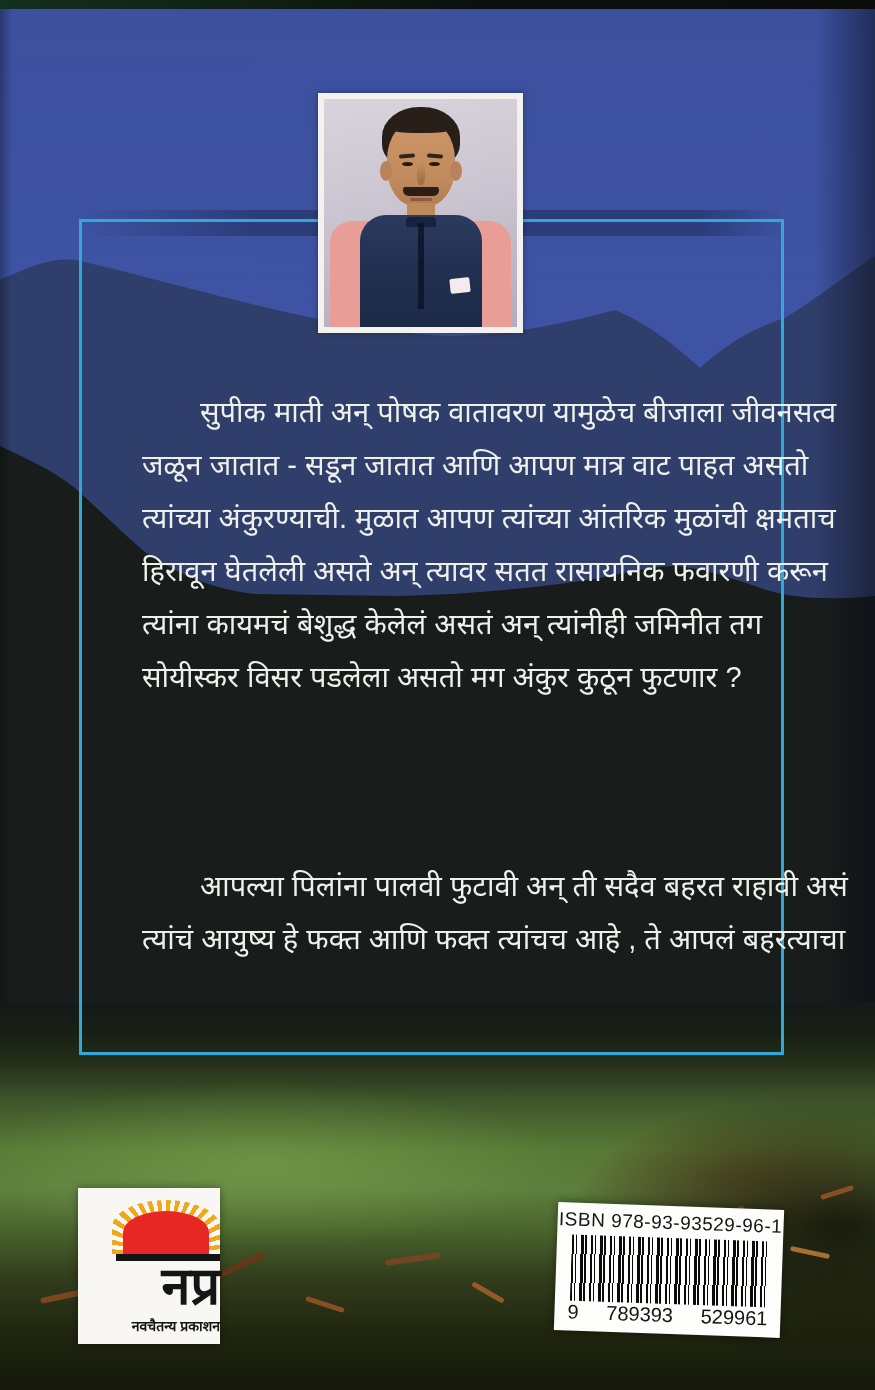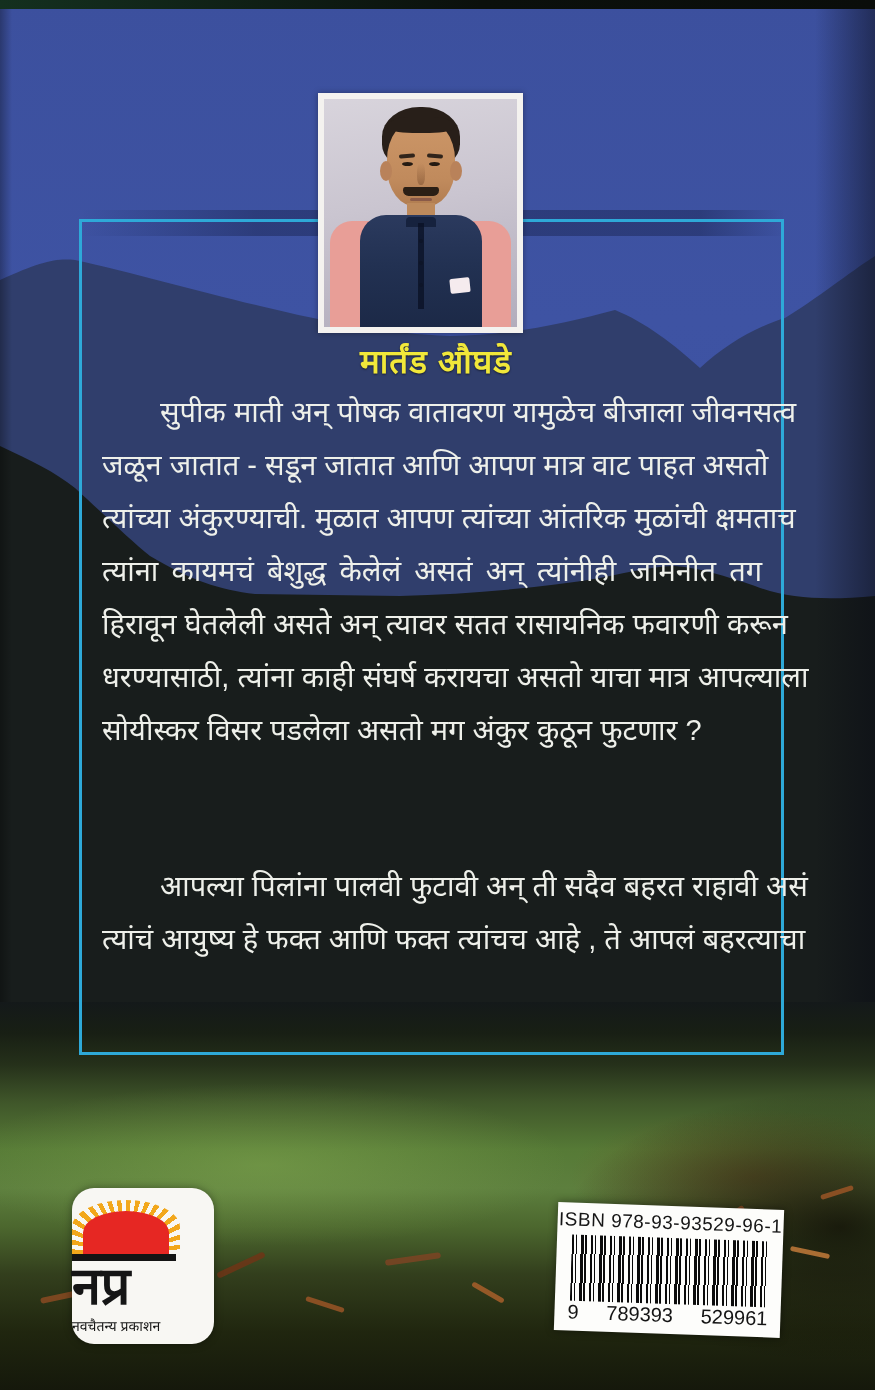--- a/index.html
+++ b/index.html
@@ -70,37 +70,37 @@
   .pocket-square{left:126px;bottom:34px;width:20px;height:15px;background:#f5ebee;
     transform:rotate(-6deg);border-radius:2px;}
   
   .author-name{position:absolute;left:300px;top:338px;width:272px;z-index:9;
     text-align:center;font-size:33px;font-weight:bold;color:#f1e83a;
     text-shadow:0 1px 2px rgba(0,0,0,.55);letter-spacing:1px;}
   
   .blurb{position:absolute;left:102px;width:660px;z-index:9;color:#eef0ea;
     font-size:29px;}
   .blurb .line{height:53px;line-height:53px;white-space:nowrap;
-    text-align:justify;text-align-last:justify;}
+    text-align:justify;text-align-last:justify;margin-left:40px;}
   .blurb .line.indent{padding-left:58px;}
   .blurb .line.short{text-align-last:left;}
   .p1{top:386px;}
   .p2{top:860px;}
   
-  .logo-box{position:absolute;left:72px;top:1188px;width:142px;height:156px;
-    background:#f8f7f3;z-index:10;display:flex;flex-direction:column;align-items:flex-start;
-    box-shadow:0 0 8px rgba(0,0,0,.4);border-radius:22px;}
+  .logo-box{position:absolute;left:78px;top:1188px;width:142px;height:156px;
+    background:#f8f7f3;z-index:10;display:flex;flex-direction:column;align-items:flex-end;
+    box-shadow:0 0 8px rgba(0,0,0,.4);}
   .sunburst{position:relative;width:108px;height:54px;margin-top:12px;
     border-radius:108px 108px 0 0/54px 54px 0 0;overflow:hidden;
     background:repeating-conic-gradient(from -90deg at 50% 100%,#f2a71b 0deg 5deg,#f8f7f3 5deg 10deg);}
   .sun-red{position:absolute;left:11px;bottom:0;width:86px;height:43px;
     border-radius:86px 86px 0 0/43px 43px 0 0;background:#e62723;}
   .sun-bar{width:104px;height:7px;background:#141414;margin-top:0;}
   .monogram{font-size:52px;font-weight:bold;color:#151515;line-height:1.05;margin-top:-2px;}
-  .publisher-name{font-size:14px;font-weight:normal;color:#151515;margin-top:2px;}
+  .publisher-name{font-size:14px;font-weight:bold;color:#151515;margin-top:2px;}
   
   .barcode-box{position:absolute;left:556px;top:1206px;width:226px;height:128px;
     background:#fdfdfb;z-index:10;transform:rotate(2deg);
     display:flex;flex-direction:column;align-items:center;
     box-shadow:0 0 8px rgba(0,0,0,.45);}
   .isbn-label{font-size:19px;color:#161616;margin-top:6px;letter-spacing:.5px;}
   .bars{width:196px;height:68px;margin-top:4px;
     background:repeating-linear-gradient(90deg,
       #0b0b0b 0 2px,#fdfdfb 2px 4px,#0b0b0b 4px 5px,#fdfdfb 5px 9px,
       #0b0b0b 9px 12px,#fdfdfb 12px 13px,#0b0b0b 13px 15px,#fdfdfb 15px 19px);}
@@ -163,29 +163,27 @@
       <div class="vest"></div>
       <div class="collar"></div>
       <div class="placket"></div>
       <div class="btn1"></div>
       <div class="btn2"></div>
       <div class="btn3"></div>
       <div class="pocket-square"></div>
     </div>
   </div>
 
-  <div class="author-name">मार्तंड औघडे</div>
 
   <div class="blurb p1" style="position:absolute;">
     <div class="line indent">सुपीक माती अन् पोषक वातावरण यामुळेच बीजाला जीवनसत्व</div>
     <div class="line">जळून जातात - सडून जातात आणि आपण मात्र वाट पाहत असतो</div>
     <div class="line">त्यांच्या अंकुरण्याची. मुळात आपण त्यांच्या आंतरिक मुळांची क्षमताच</div>
+    <div class="line">हिरावून घेतलेली असते अन् त्यावर सतत रासायनिक फवारणी करून</div>
     <div class="line">त्यांना कायमचं बेशुद्ध केलेलं असतं अन् त्यांनीही जमिनीत तग</div>
-    <div class="line">हिरावून घेतलेली असते अन् त्यावर सतत रासायनिक फवारणी करून</div>
-    <div class="line">धरण्यासाठी, त्यांना काही संघर्ष करायचा असतो याचा मात्र आपल्याला</div>
     <div class="line short">सोयीस्कर विसर पडलेला असतो मग अंकुर कुठून फुटणार ?</div>
   </div>
 
   <div class="blurb p2" style="position:absolute;">
     <div class="line indent">आपल्या पिलांना पालवी फुटावी अन् ती सदैव बहरत राहावी असं</div>
     <div class="line">त्यांचं आयुष्य हे फक्त आणि फक्त त्यांचच आहे , ते आपलं बहरत्याचा</div>
   </div>
 
   <div class="logo-box">
     <div class="sunburst">

